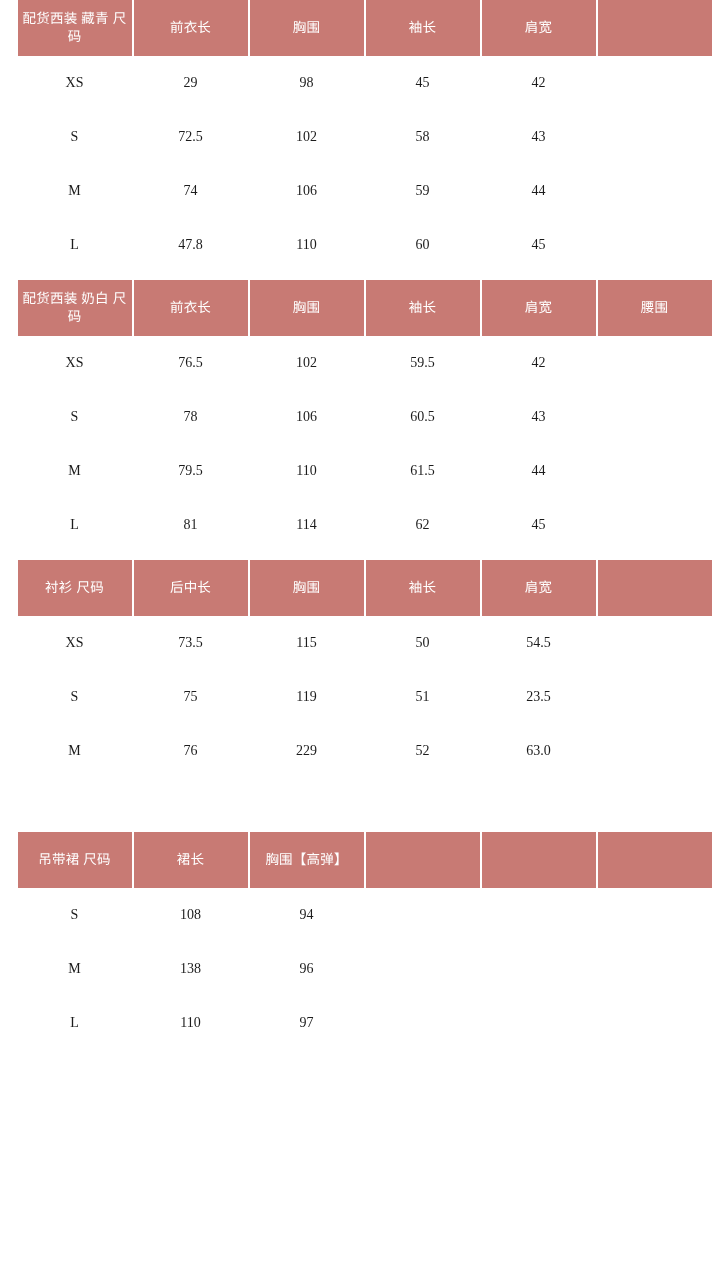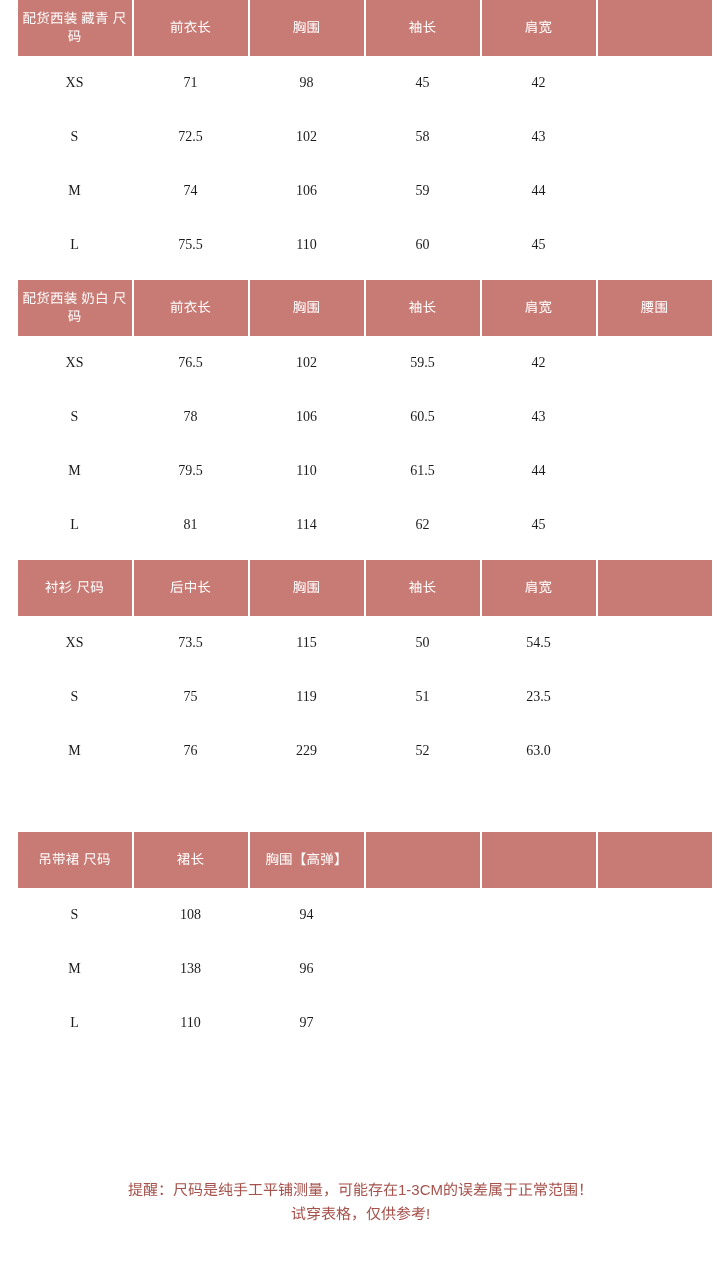--- a/index.html
+++ b/index.html
@@ -93,21 +93,21 @@
         <th>前衣长</th>
         <th>胸围</th>
         <th>袖长</th>
         <th>肩宽</th>
         <th></th>
       </tr>
     </thead>
     <tbody>
       <tr>
         <td class="size-label">XS</td>
-        <td>71</td>
+        <td>29</td>
         <td>98</td>
         <td>45</td>
         <td>42</td>
         <td></td>
       </tr>
       <tr>
         <td class="size-label">S</td>
         <td>72.5</td>
         <td>102</td>
         <td>58</td>
@@ -117,21 +117,21 @@
       <tr>
         <td class="size-label">M</td>
         <td>74</td>
         <td>106</td>
         <td>59</td>
         <td>44</td>
         <td></td>
       </tr>
       <tr>
         <td class="size-label">L</td>
-        <td>75.5</td>
+        <td>47.8</td>
         <td>110</td>
         <td>60</td>
         <td>45</td>
         <td></td>
       </tr>
     </tbody>
   </table>
 
   <table class="size-table">
     <thead>
@@ -253,18 +253,14 @@
         <td class="size-label">L</td>
         <td>110</td>
         <td>97</td>
         <td></td>
         <td></td>
         <td></td>
       </tr>
     </tbody>
   </table>
 
-  <div class="footer-note">
-    <span class="line">提醒：尺码是纯手工平铺测量，可能存在1-3CM的误差属于正常范围！</span>
-    <span class="line">试穿表格，仅供参考!</span>
-  </div>
 
 </div>
 
 </body></html>

